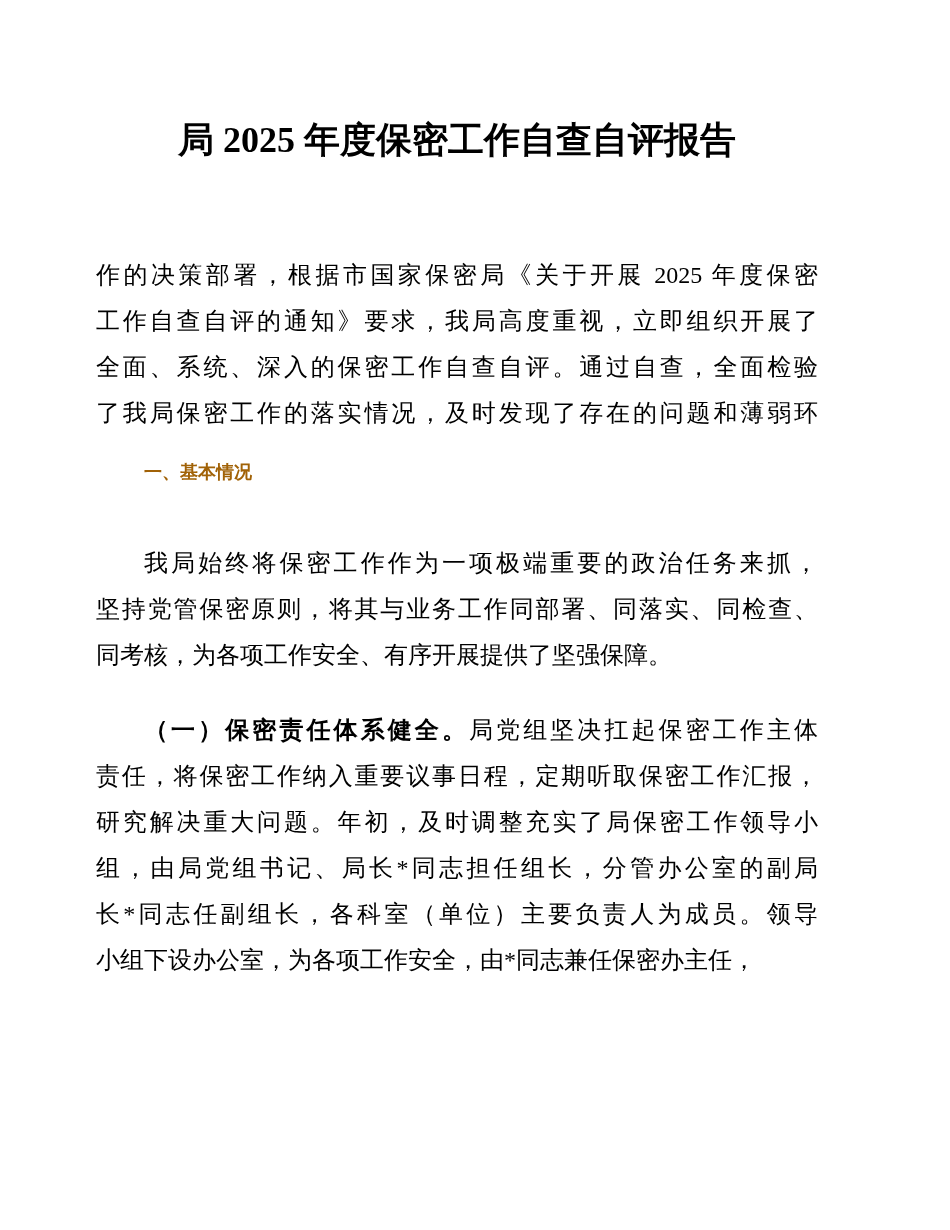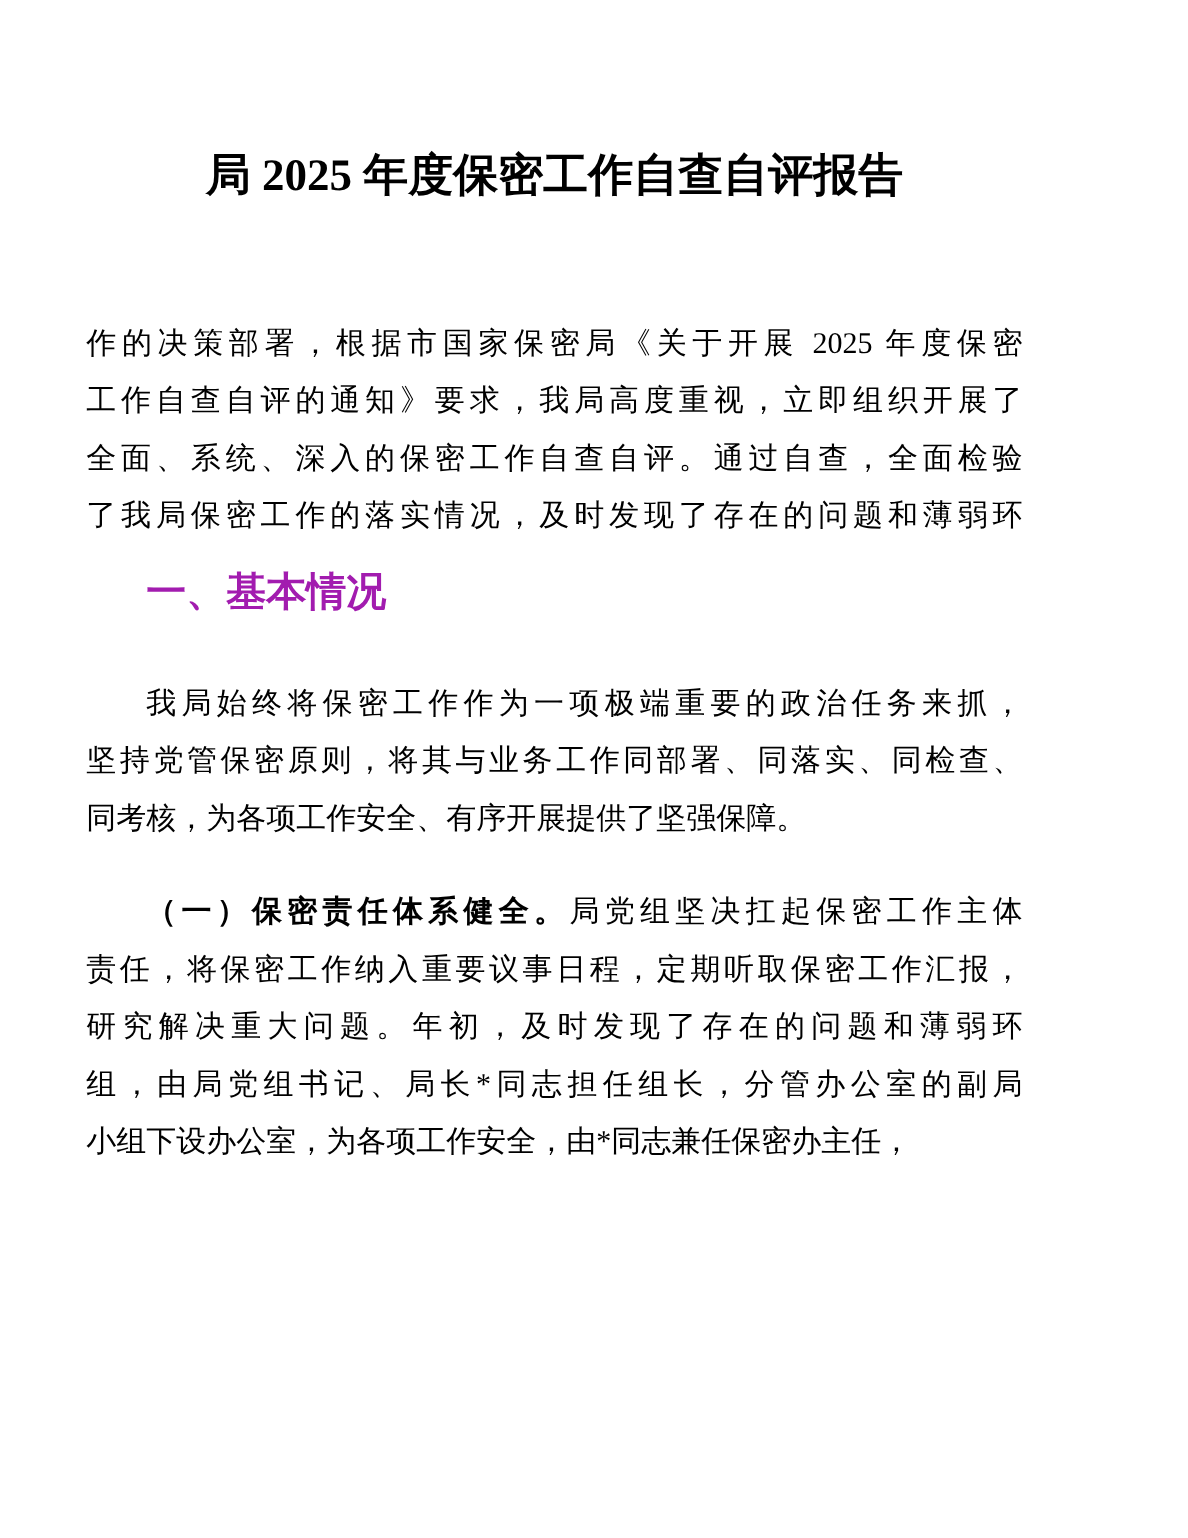--- a/index.html
+++ b/index.html
@@ -16,21 +16,21 @@
   }
   .page {
     position: relative;
     width: 950px;
     height: 1230px;
     background: #ffffff;
   }
   .content {
     box-sizing: border-box;
     width: 950px;
-    padding: 112px 132px 0 69px;
+    padding: 112px 132px 0 96px;
   }
   .title {
     margin: 0;
     font-size: 36px;
     line-height: 56px;
     font-weight: 700;
     text-align: center;
     font-family: "Liberation Serif", serif;
     color: #000000;
     white-space: nowrap;
@@ -50,25 +50,25 @@
   }
   .line.last {
     text-align-last: left;
   }
   .indent {
     padding-left: 48px;
   }
   .heading {
     margin-top: 14px;
     padding-left: 48px;
-    font-family: Liberation Serif, serif;
+    font-family: Liberation Mono, monospace;
     font-weight: 700;
-    font-size: 32px;
+    font-size: 18px;
     line-height: 46px;
-    color: #a21caf;
+    color: #a16207;
   }
   .lead {
     font-family: "Liberation Sans", sans-serif;
     font-weight: 700;
   }
 </style>
 </head>
 <body>
 
 <div class="page">
@@ -89,19 +89,20 @@
       <div class="line indent">我局始终将保密工作作为一项极端重要的政治任务来抓，</div>
       <div class="line">坚持党管保密原则，将其与业务工作同部署、同落实、同检查、</div>
       <div class="line last">同考核，为各项工作安全、有序开展提供了坚强保障。</div>
     </div>
 
     <div class="para p3">
       <div class="line indent">
         <span class="lead">（一）保密责任体系健全。</span><span>局党组坚决扛起保密工作主体</span>
       </div>
       <div class="line">责任，将保密工作纳入重要议事日程，定期听取保密工作汇报，</div>
-      <div class="line">研究解决重大问题。年初，及时发现了存在的问题和薄弱环</div>
+      <div class="line">研究解决重大问题。年初，及时调整充实了局保密工作领导小</div>
       <div class="line">组，由局党组书记、局长*同志担任组长，分管办公室的副局</div>
+      <div class="line">长*同志任副组长，各科室（单位）主要负责人为成员。领导</div>
       <div class="line last">小组下设办公室，为各项工作安全，由*同志兼任保密办主任，</div>
     </div>
 
   </div>
 </div>
 
 </body></html>

